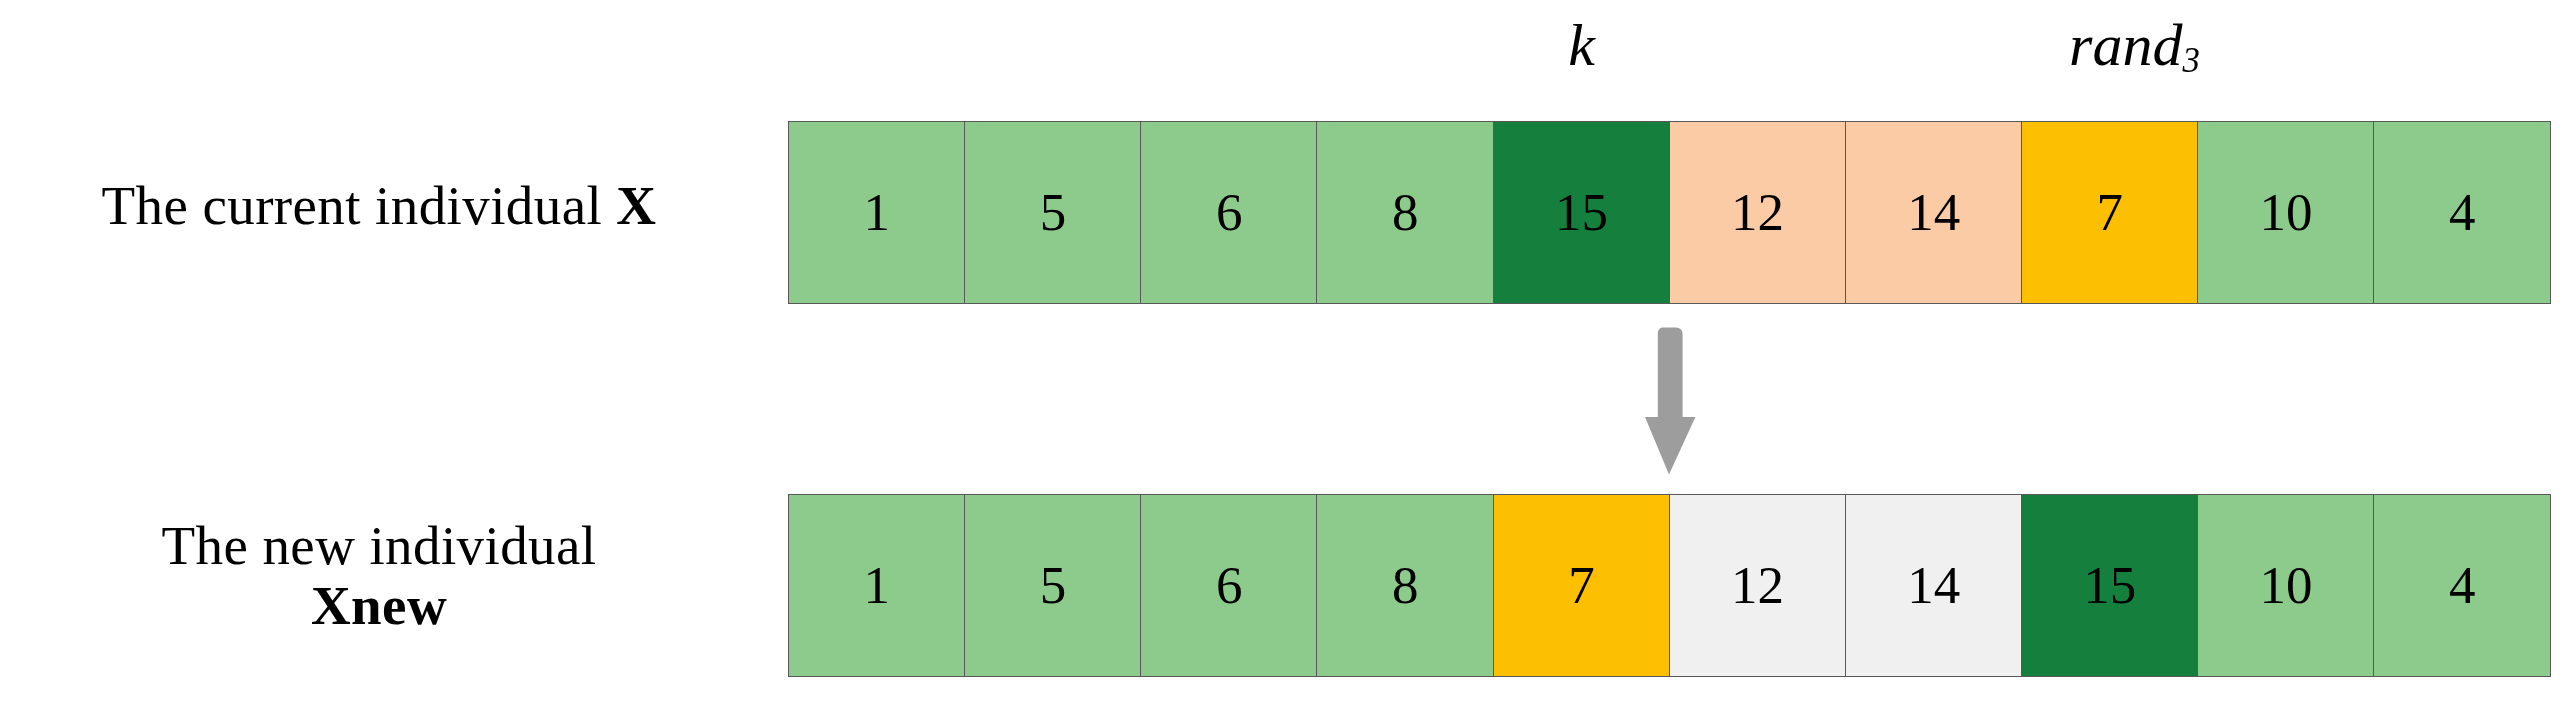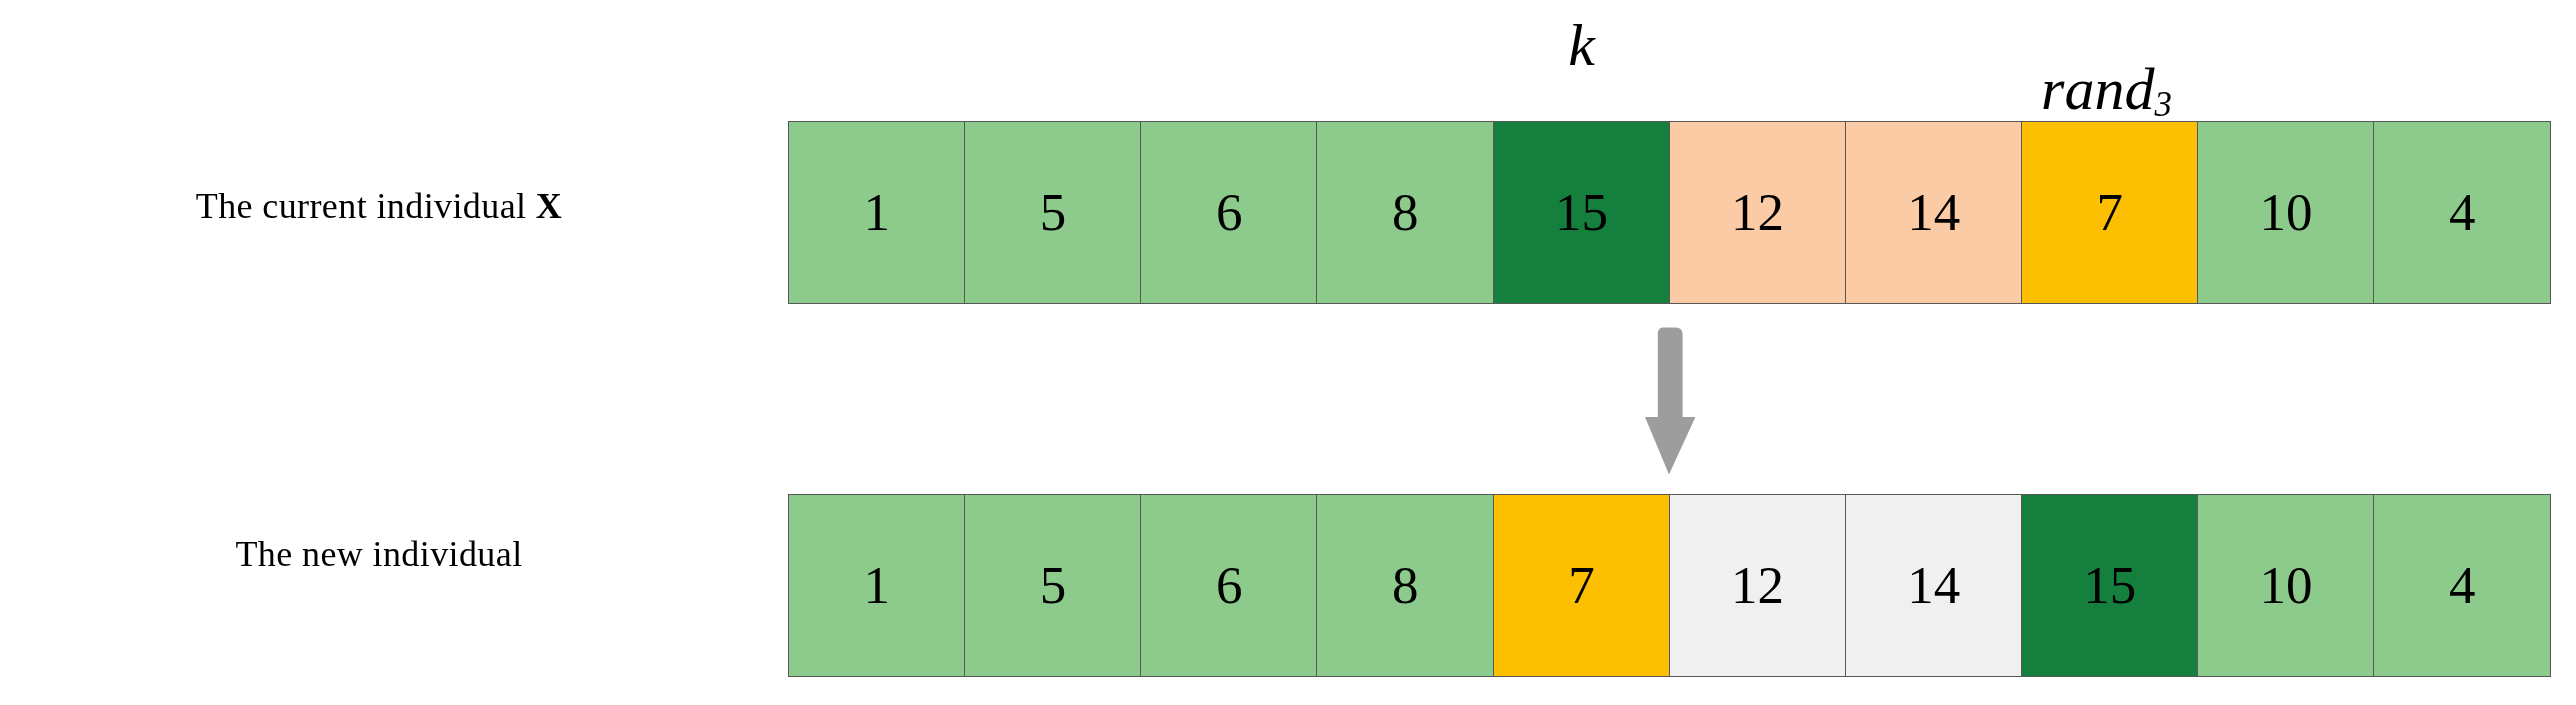--- a/index.html
+++ b/index.html
@@ -41,27 +41,27 @@
     top: 0.22em;
     font-style: italic;
   }
 
   
   .row-label {
     position: absolute;
     left: 0px;
     width: 758px;
     text-align: center;
-    font-size: 36px;
+    font-size: 55px;
     line-height: 60px;
     letter-spacing: 0.4px;
   }
   .row-label b { font-weight: bold; }
   #label-row-1 { top: 176px; }
-  #label-row-2 { top: 516px; margin-top: 8px; }
+  #label-row-2 { top: 516px; }
 
   
   .strip {
     position: absolute;
     left: 788px;
     display: flex;
     width: 1763px;
     box-sizing: border-box;
   }
   #strip-row-1 { top: 121px; height: 183px; }
@@ -97,21 +97,21 @@
     height: 158px;
   }
 </style>
 </head>
 <body>
 
 <div class="annot-layer">
   <div class="annot" id="annot-k" style="left: 705px;">
     <span>k</span>
   </div>
-  <div class="annot" id="annot-rand" style="left: 1230px; margin-top: 44px;">
+  <div class="annot" id="annot-rand" style="left: 1258px;">
     <span>rand</span><sub>3</sub>
   </div>
 </div>
 
 <div class="row-label" id="label-row-1">
   <span>The current  individual </span><b>X</b>
 </div>
 
 <div class="strip" id="strip-row-1">
     <div class="cell green">1</div>
@@ -127,20 +127,21 @@
   </div>
 
 <div class="arrow">
   <svg width="56" height="158" viewBox="0 0 70 196" xmlns="http://www.w3.org/2000/svg">
     <path d="M26 6 h18 a8 8 0 0 1 8 8 v104 h16 L35 190 L5 118 h16 V14 a8 8 0 0 1 5 -8 z" fill="#9D9D9D"></path>
   </svg>
 </div>
 
 <div class="row-label" id="label-row-2">
   <div>The new individual</div>
+  <div><b>Xnew</b></div>
 </div>
 
 <div class="strip" id="strip-row-2">
     <div class="cell green">1</div>
     <div class="cell green">5</div>
     <div class="cell green">6</div>
     <div class="cell green">8</div>
     <div class="cell orange">7</div>
     <div class="cell blank">12</div>
     <div class="cell blank">14</div>

